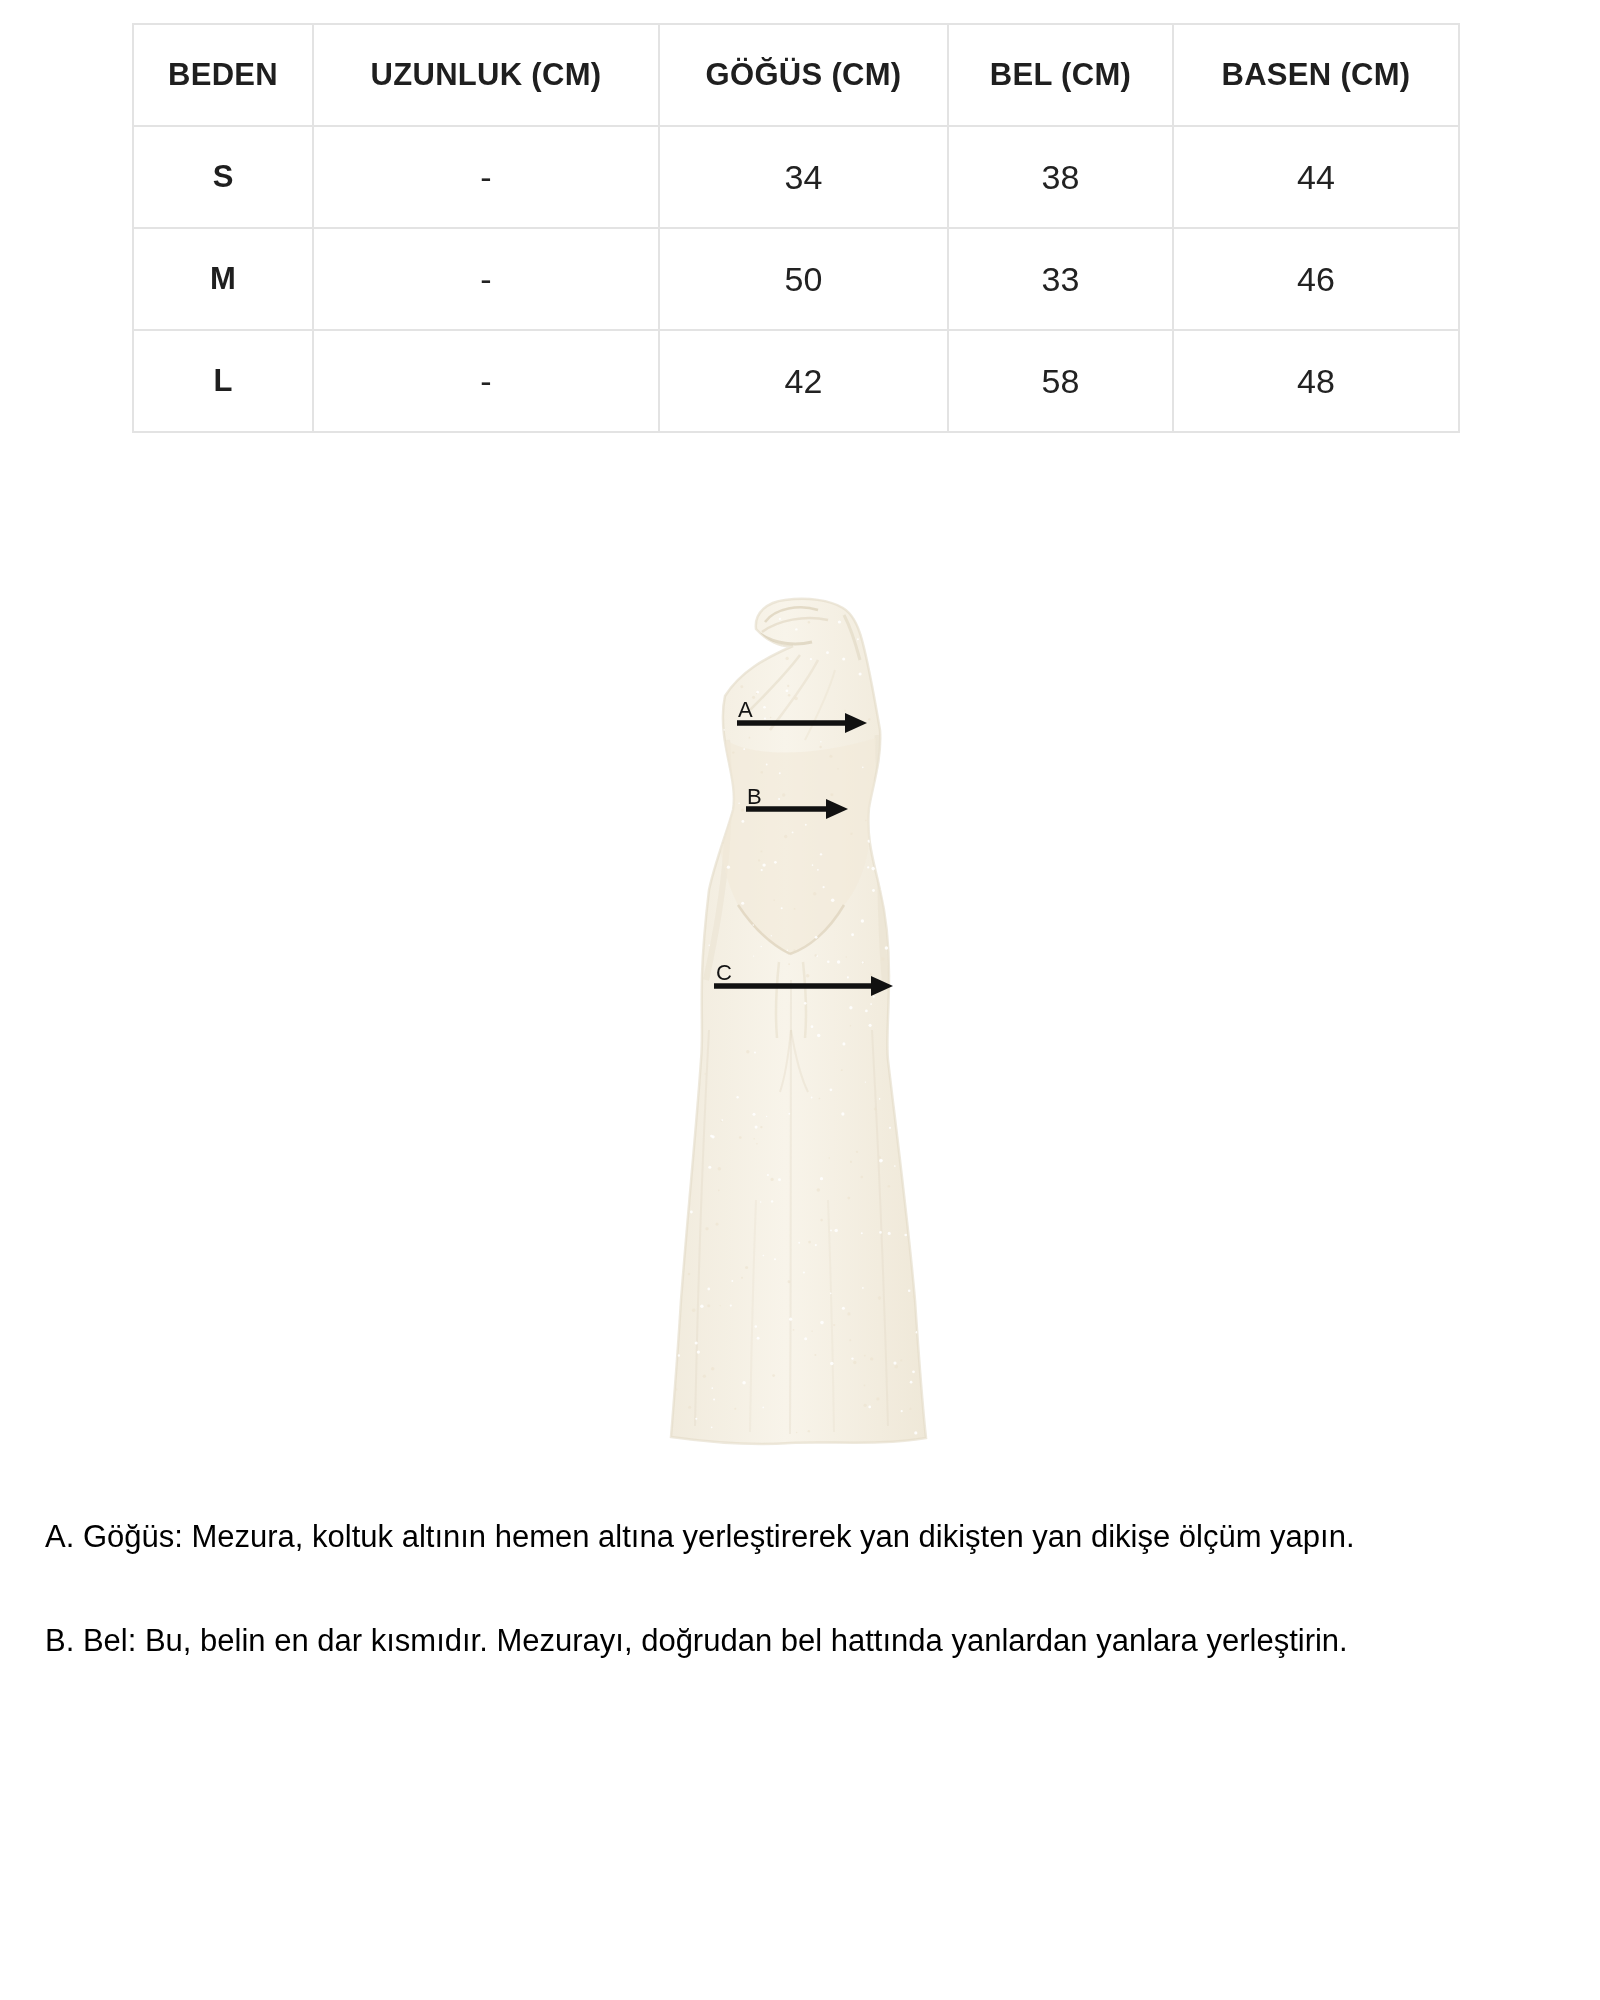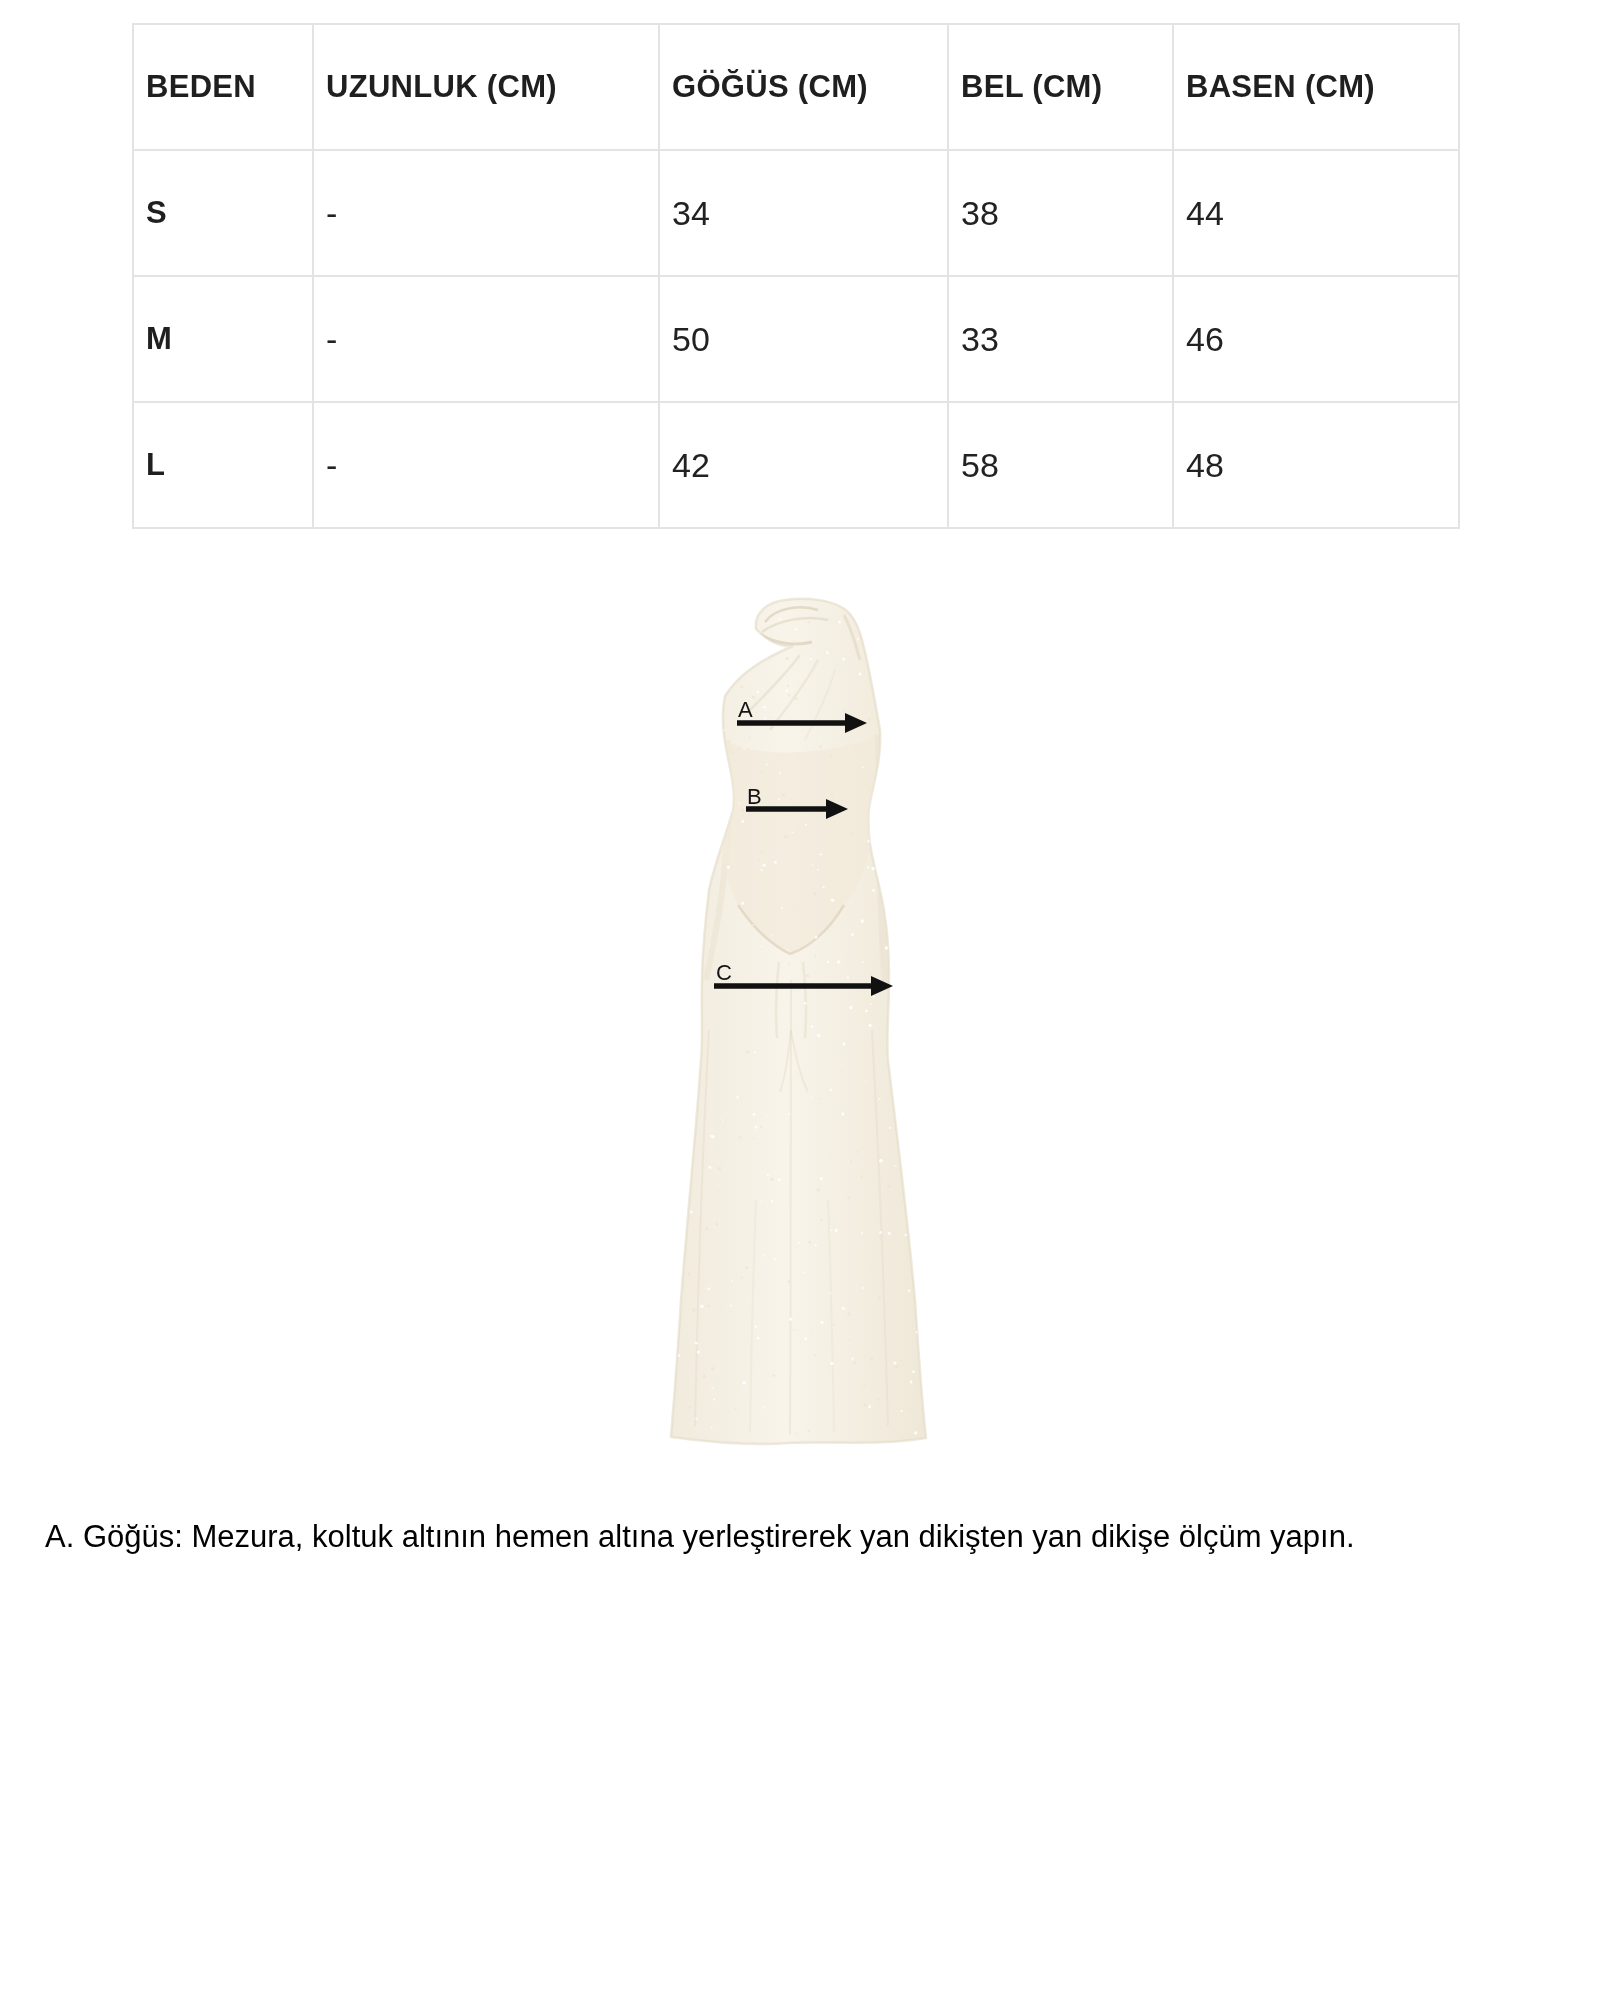--- a/index.html
+++ b/index.html
@@ -17,24 +17,24 @@
     position:absolute;
     left:132px; top:23px;
     width:1326px;
     border-collapse:collapse;
     table-layout:fixed;
   }
   table.size-table th,
   table.size-table td{
     border:2px solid #e3e3e3;
     background:#ffffff;
-    text-align:left;
+    text-align:center;
     vertical-align:middle;
     color:#1f1f1f;
-    padding:12px;
+    padding:0;
   }
   table.size-table thead th{
     height:100px;
     font-size:31px;
     font-weight:700;
     letter-spacing:.3px;
   }
   table.size-table tbody td{
     height:100px;
     font-size:34px;
@@ -537,15 +537,16 @@
       <g>
         <text class="arrow-label" x="156" y="420">C</text>
         <line x1="154" y1="426" x2="311" y2="426" stroke="#111111" stroke-width="5.5"></line>
         <polygon points="311,416 333,426 311,436" fill="#111111"></polygon>
       </g>
     </svg>
   </div>
 
   <div class="notes">
     <p>A. Göğüs: Mezura, koltuk altının hemen altına yerleştirerek yan dikişten yan dikişe ölçüm yapın.</p>
+    <p>B. Bel: Bu, belin en dar kısmıdır. Mezurayı, doğrudan bel hattında yanlardan yanlara yerleştirin.</p>
   </div>
 
 </div>
 
 </body></html>

